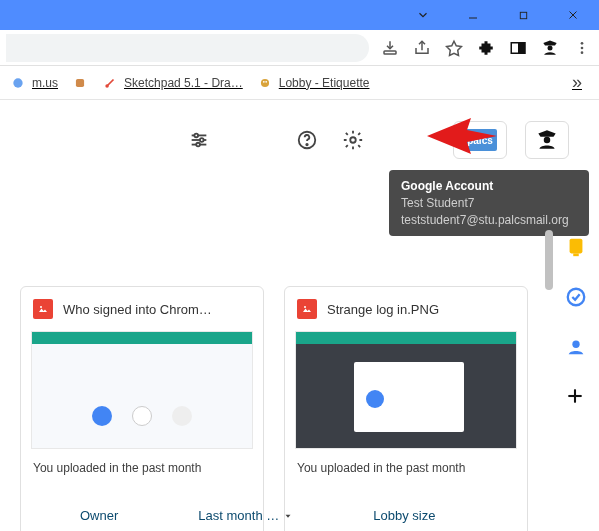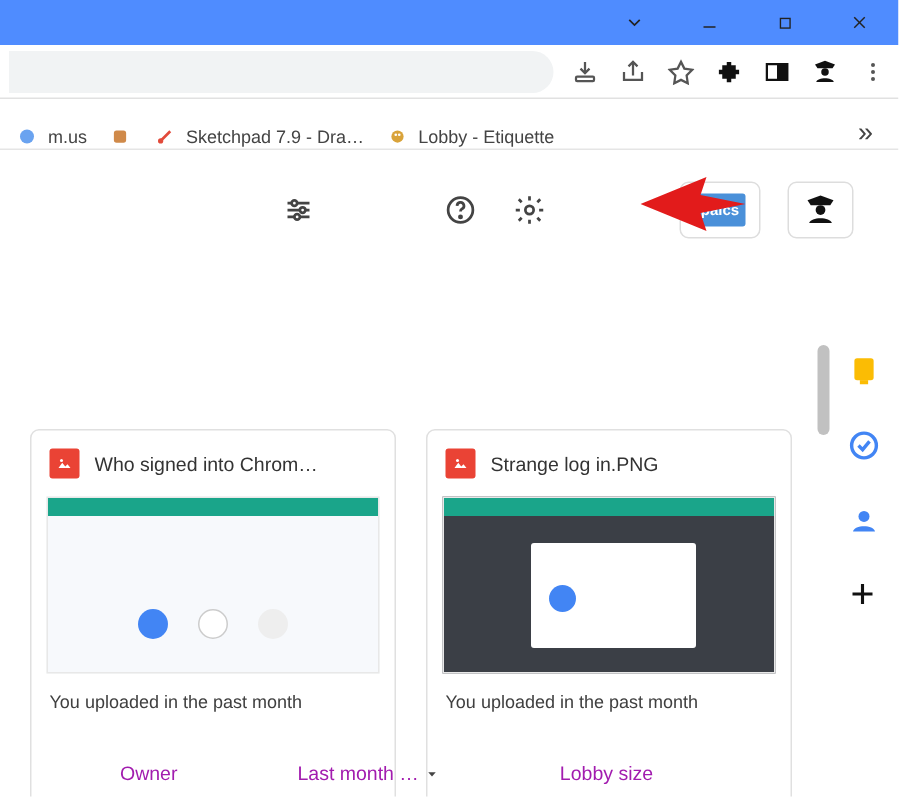--- a/index.html
+++ b/index.html
@@ -6,21 +6,21 @@
   body { width: 599px; height: 531px; overflow: hidden; background: #fff; position: relative; }
 
   .titlebar { height: 30px; background: #4f8cff; display: flex; align-items: center; justify-content: flex-end; padding-right: 6px; gap: 10px; }
   .titlebtn { width: 40px; height: 26px; display: flex; align-items: center; justify-content: center; cursor: pointer; }
   .titlebtn svg { stroke: #222; }
 
   .addrbar { height: 36px; background: #fff; border-bottom: 1px solid #e1e1e1; display: flex; align-items: center; justify-content: flex-end; padding: 0 6px; gap: 10px; }
   .addrbar .omnibox-tail { flex: 1; height: 28px; background: #f1f3f4; border-radius: 0 14px 14px 0; }
   .tool-icon { width: 22px; height: 22px; display: flex; align-items: center; justify-content: center; cursor: pointer; }
 
-  .bookmarks { height: 34px; background: #fff; border-bottom: 1px solid #e5e5e5; display: flex; align-items: flex-end; padding: 0 10px; gap: 14px; }
+  .bookmarks { height: 34px; background: #fff; border-bottom: 1px solid #e5e5e5; display: flex; align-items: center; padding: 0 10px; gap: 14px; text-decoration: underline; }
   .bm-item { display: flex; align-items: center; gap: 6px; font-size: 12px; color: #444; cursor: pointer; white-space: nowrap; }
   .favicon { width: 16px; height: 16px; display: flex; align-items: center; justify-content: center; }
   .bm-overflow { margin-left: auto; width: 24px; text-align: center; font-size: 18px; color: #444; cursor: pointer; }
 
   .page { position: relative; height: calc(100% - 30px - 36px - 34px); background: #fff; }
 
   .topcontrols { position: absolute; top: 18px; left: 0; right: 30px; height: 44px; display: flex; align-items: center; justify-content: flex-end; gap: 18px; }
   .tune-btn { position: absolute; left: 185px; }
   .circ-btn { width: 28px; height: 28px; display: flex; align-items: center; justify-content: center; cursor: pointer; color: #444; }
 
@@ -42,21 +42,21 @@
   .card-hdr { display: flex; align-items: center; gap: 10px; padding: 12px; }
   .doc-ico { width: 20px; height: 20px; background: #ea4335; border-radius: 2px; display:flex; align-items:center; justify-content:center; }
   .card-title { font-size: 13px; color: #333; white-space: nowrap; overflow: hidden; text-overflow: ellipsis; flex: 1; }
   .thumb { height: 118px; margin: 0 10px; background: #f7f9fc; border: 1px solid #e8e8e8; position: relative; overflow: hidden; }
   .thumb-bar { position: absolute; top: 0; left: 0; right: 0; height: 12px; background: #1aa58a; }
   .thumb-circle { position: absolute; width: 20px; height: 20px; border-radius: 50%; background: #4285f4; bottom: 22px; left: 60px; }
   .thumb-circle.b { left: 100px; background: #fff; border: 1px solid #ccc; }
   .thumb-circle.c { left: 140px; background: #eee; }
   .card-foot { padding: 12px; font-size: 12px; color: #404040; }
 
-  .colhdr { position: absolute; left: 80px; right: 60px; bottom: 8px; display: flex; gap: 80px; font-size: 13px; color: #a21caf; }
+  .colhdr { position: absolute; left: 80px; right: 60px; bottom: 8px; display: flex; gap: 80px; font-size: 13px; color: #0c4a6e; }
   .dropdown { display: flex; align-items: center; gap: 4px; cursor: pointer; }
 
   .scroll-thumb { position: absolute; right: 46px; top: 130px; width: 8px; height: 60px; background: #c1c1c1; border-radius: 4px; }
 </style>
 </head>
 <body>
 
 <div class="titlebar">
   <div class="titlebtn">
     <svg width="14" height="14" viewBox="0 0 24 24" fill="none" stroke-width="2">
@@ -145,21 +145,21 @@
         </svg>
       </span>
   </div>
   <div class="bm-item">
     <span class="favicon">
         <svg width="14" height="14" viewBox="0 0 24 24">
           <path d="M6 18L18 6" stroke="#e24a3a" stroke-width="3"></path>
           <circle cx="7" cy="17" r="3" fill="#e24a3a"></circle>
         </svg>
       </span>
-    <span>Sketchpad 7.9 - Dra…</span>
+    <span>Sketchpad 5.1 - Dra…</span>
   </div>
   <div class="bm-item">
     <span class="favicon">
         <svg width="14" height="14" viewBox="0 0 24 24">
           <circle cx="12" cy="12" r="7" fill="#d9a33a"></circle>
           <circle cx="10" cy="10" r="1.5" fill="#fff"></circle>
           <circle cx="14" cy="10" r="1.5" fill="#fff"></circle>
         </svg>
       </span>
     <span>Lobby - Etiquette</span>
@@ -203,20 +203,25 @@
           <circle cx="12" cy="12" r="3"></circle>
           <path d="M5 20c1-4 13-4 14 0z"></path>
         </svg>
     </div>
   </div>
 
   <svg class="arrow" viewBox="0 0 70 60">
     <polygon points="0,30 44,12 40,24 70,30 40,36 44,48" fill="#e21b1b"></polygon>
   </svg>
 
+  <div class="tooltip">
+    <div class="t-title">Google Account</div>
+    <div class="t-line">Test Student7</div>
+    <div class="t-line">teststudent7@stu.palcsmail.org</div>
+  </div>
 
   <div class="scroll-thumb"></div>
 
   <div class="sidepanel">
     <div class="sp-icon"><svg width="22" height="22" viewBox="0 0 24 24">
           <rect x="5" y="3" width="14" height="16" rx="2" fill="#fbbc04"></rect>
           <rect x="9" y="19" width="6" height="3" fill="#fbbc04"></rect>
         </svg></div>
     <div class="sp-icon"><svg width="22" height="22" viewBox="0 0 24 24">
           <circle cx="12" cy="12" r="9" fill="none" stroke="#4285f4" stroke-width="2.5"></circle>

